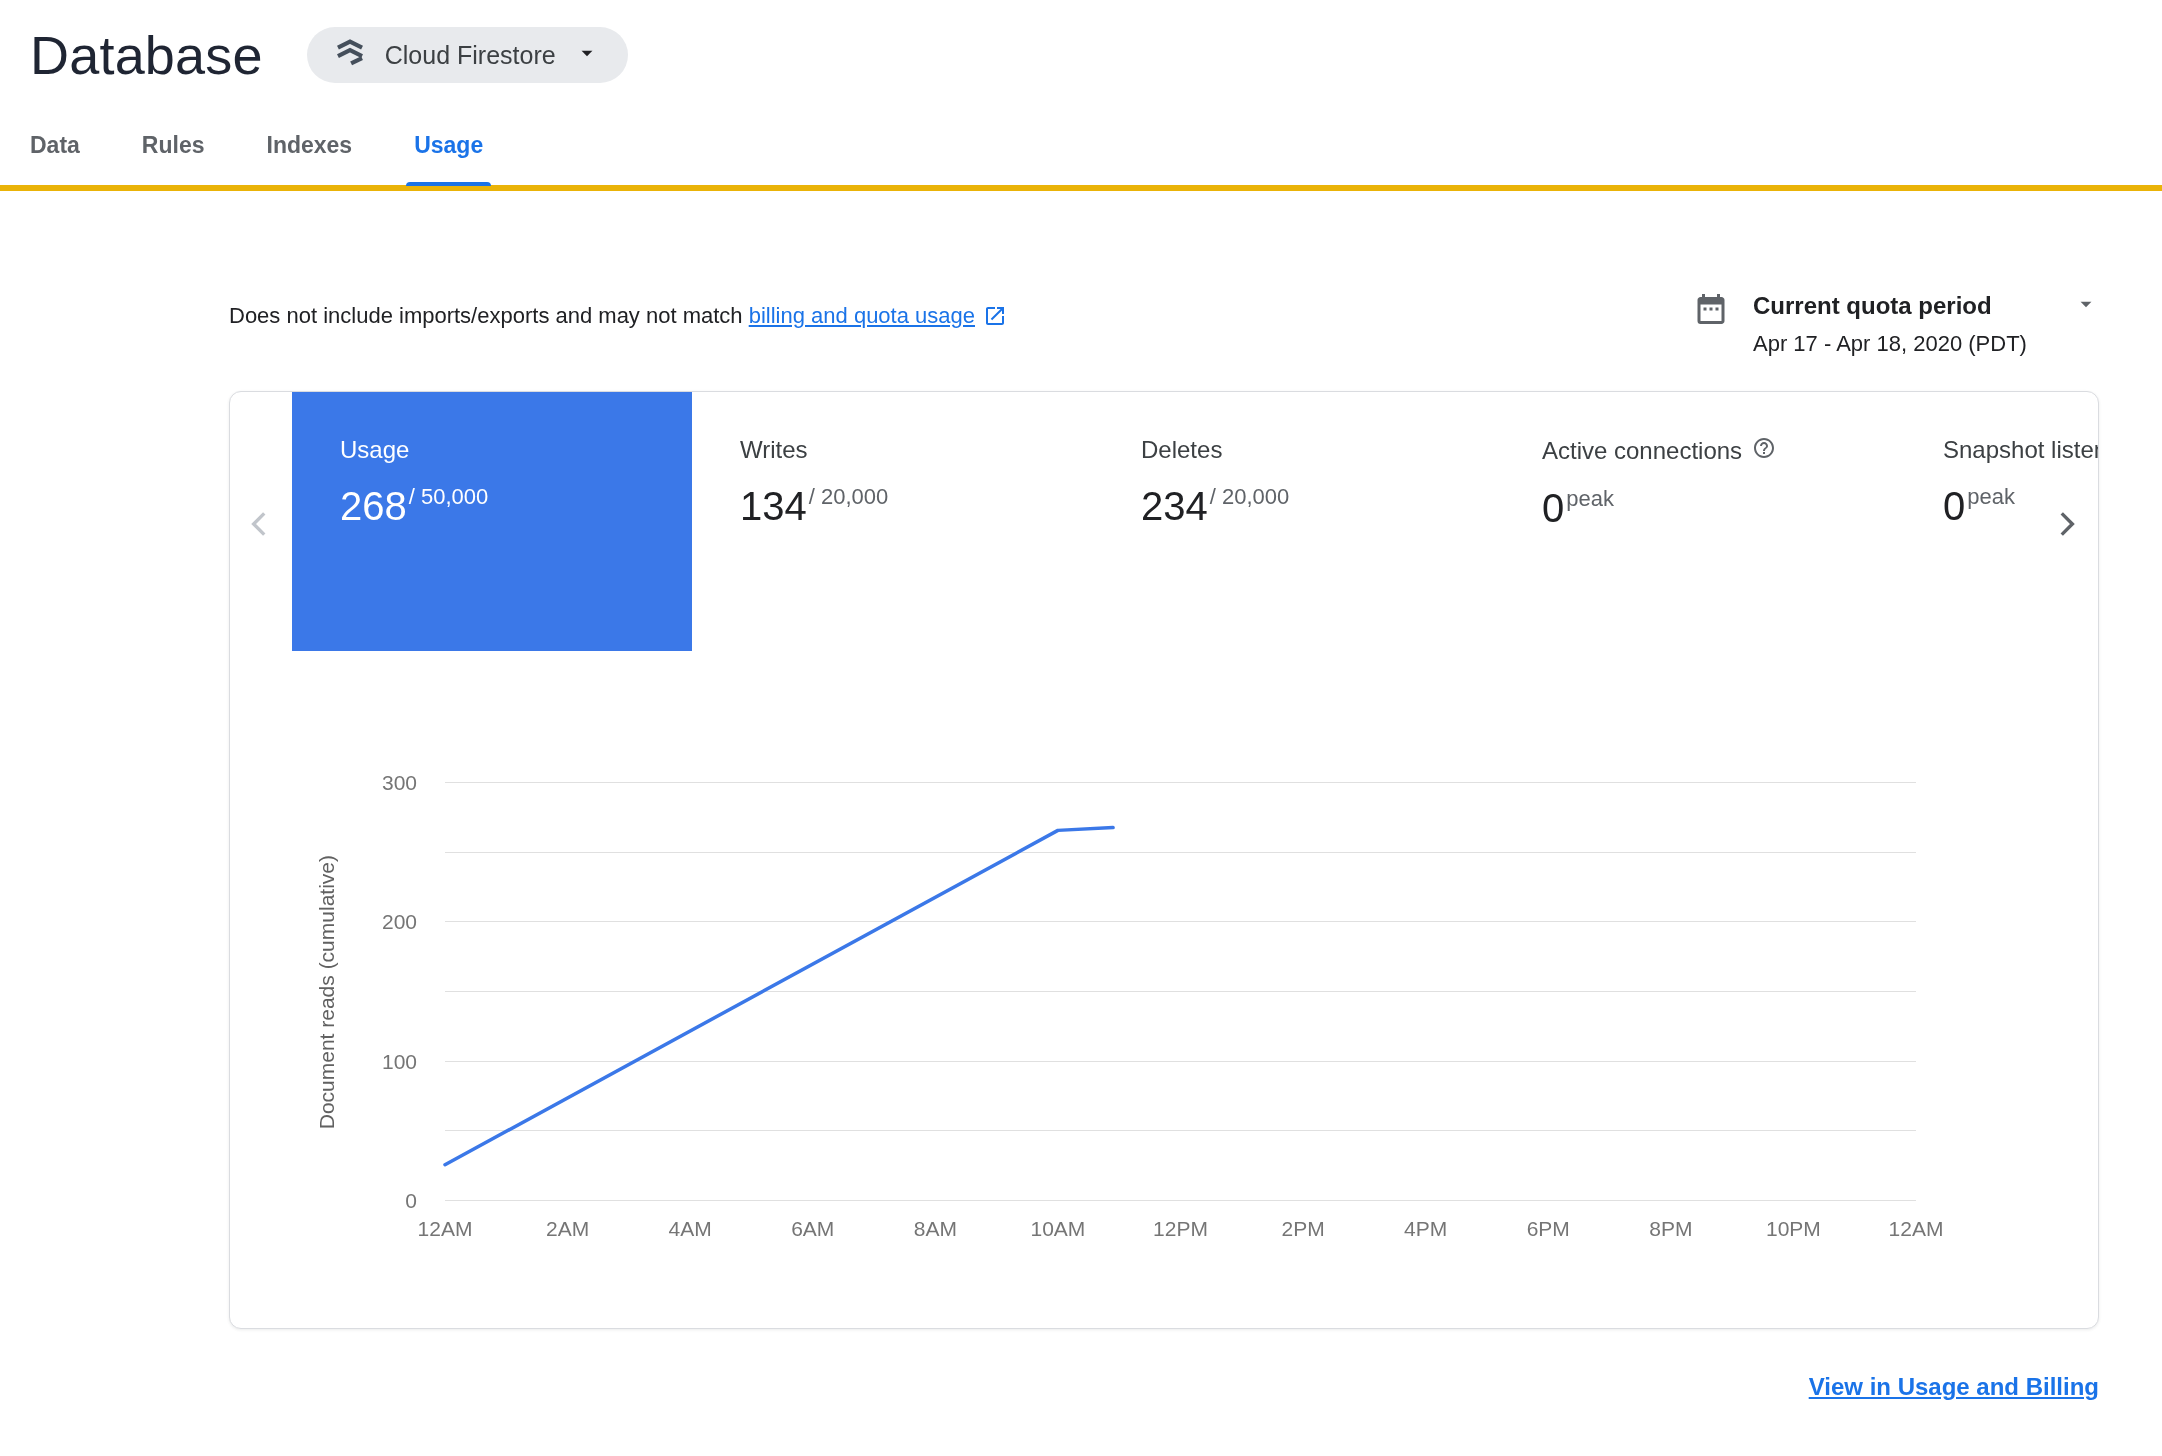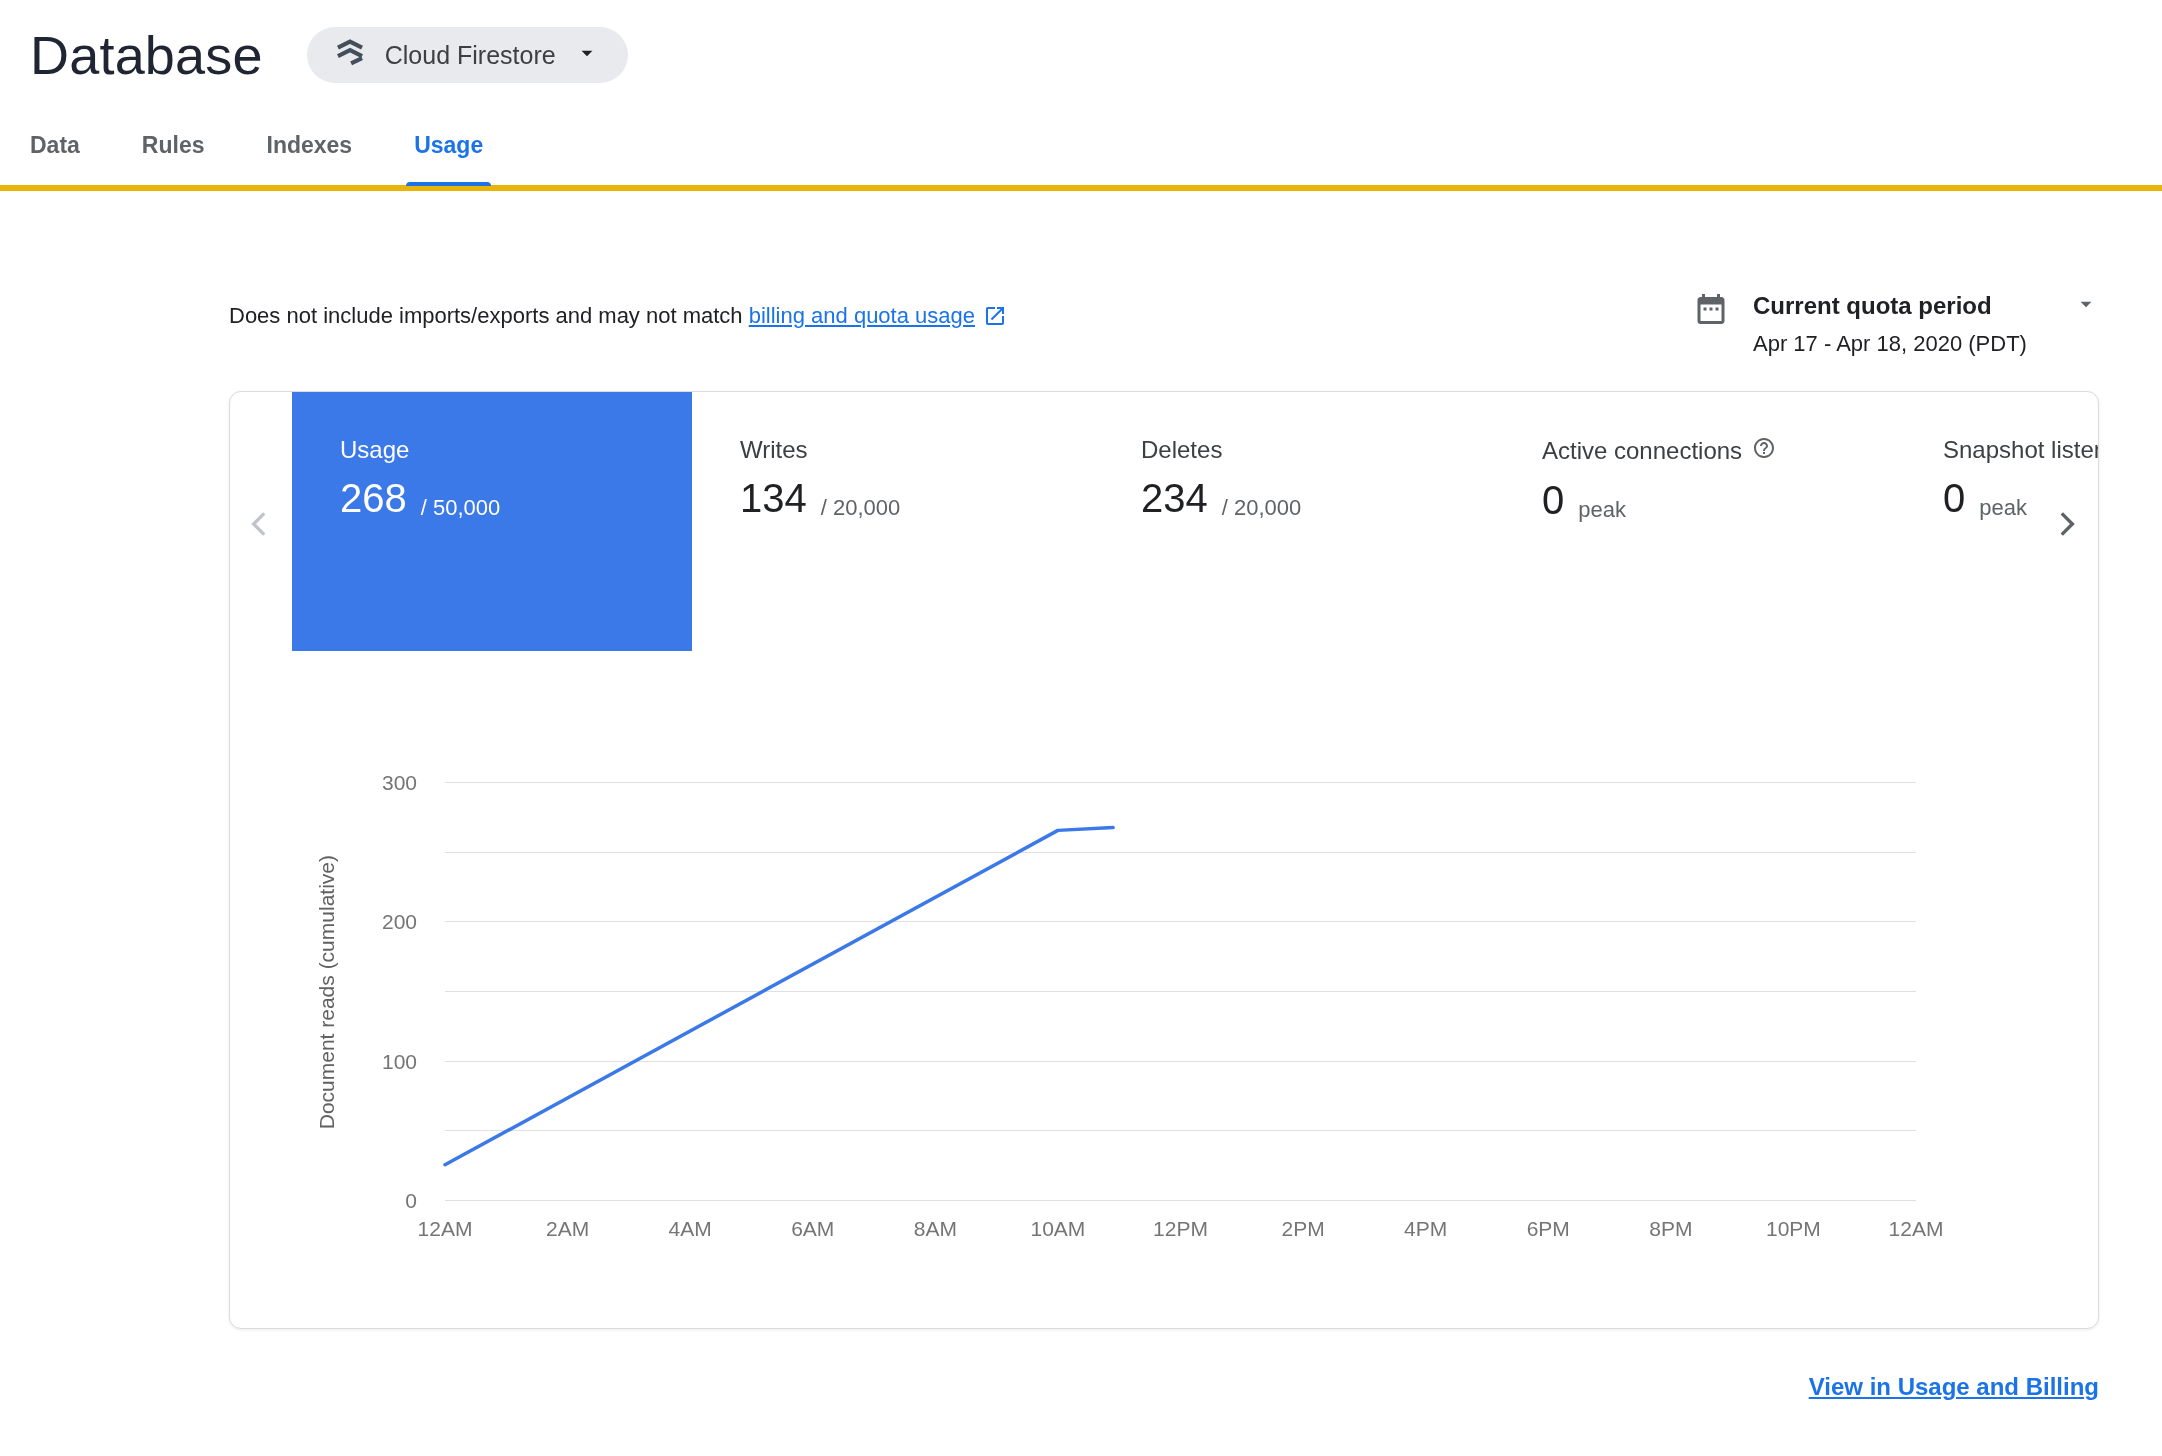--- a/index.html
+++ b/index.html
@@ -58,21 +58,21 @@
     box-shadow:0 1px 3px rgba(60,64,67,0.10);
     overflow:hidden;
   }
 
   .metrics-row { position:relative; display:flex; height:259px; }
   .metrics-spacer { width:62px; flex:none; }
   .metric { width:401px; flex:none; padding:44px 0 0 48px; cursor:pointer; }
   .metric.selected { width:400px; background:#3b78e8; }
   .metric-label { font-size:24px; color:#3c4043; display:flex; align-items:center; gap:10px; white-space:nowrap; }
   .metric.selected .metric-label { color:#ffffff; }
-  .metric-value-row { margin-top:12px; display:flex; align-items:flex-end; gap:14px; white-space:nowrap; }
+  .metric-value-row { margin-top:20px; display:flex; align-items:flex-start; gap:2px; white-space:nowrap; }
   .metric-value { font-size:40px; color:#202124; }
   .metric-quota { font-size:22px; color:#5f6368; }
   .metric.selected .metric-value, .metric.selected .metric-quota { color:#ffffff; }
 
   .carousel-btn {
     position:absolute; top:132px; transform:translateY(-50%);
     width:44px; height:44px; display:flex; align-items:center; justify-content:center;
     cursor:pointer; z-index:5;
   }
   .carousel-btn.left { left:8px; }

